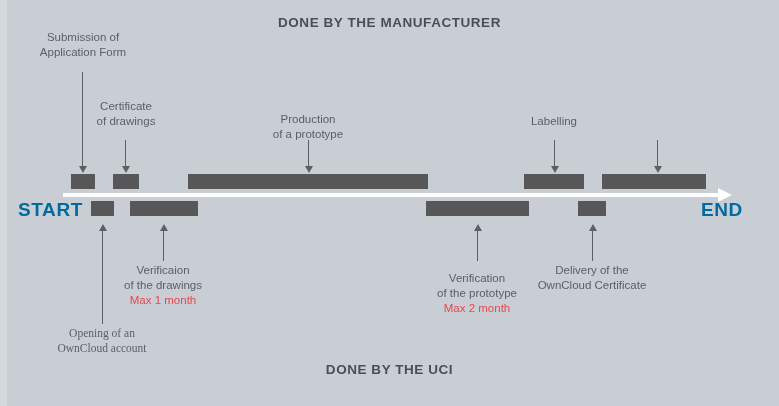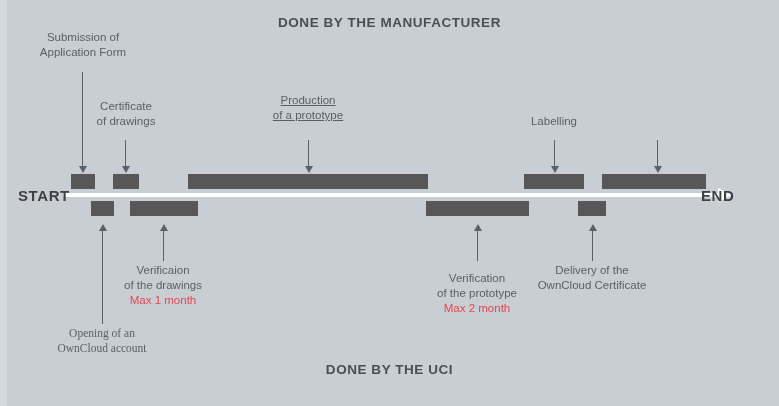--- a/index.html
+++ b/index.html
@@ -49,25 +49,26 @@
     position: absolute;
     left: 718px;
     top: 188px;
     width: 0; height: 0;
     border-left: 14px solid #ffffff;
     border-top: 7px solid transparent;
     border-bottom: 7px solid transparent;
   }
   .endcap-label {
     position: absolute;
-    color: #404040;
-    font-size: 15px;
+    color: #0369a1;
+    font-size: 19px;
     font-weight: bold;
     letter-spacing: 0.6px;
     white-space: nowrap;
+    margin-top: 12px;
   }
   #label-start { left: 18px;  top: 187px; }
   #label-end   { left: 701px; top: 187px; }
 
   
   .bar {
     position: absolute;
     background: #575757;
   }
   .bar-top    { top: 174px; height: 15px; }
@@ -134,21 +135,21 @@
 
   <div class="bar bar-top" style="left:113px;width:26px;"></div>
   <div class="callout upper" style="left:38px; top:99px; width:176px;">
     <span>Certificate</span><br>
     <span>of drawings</span>
   </div>
   <div class="shaft" style="left:125px; top:140px; height:26px;"></div>
   <div class="arrowhead-down" style="left:122px; top:166px;"></div>
 
   <div class="bar bar-top" style="left:188px;width:240px;"></div>
-  <div class="callout upper" style="left:218px; top:93px; width:180px;text-decoration:underline;">
+  <div class="callout upper" style="left:218px; top:112px; width:180px;">
     <span>Production</span><br>
     <span>of a prototype</span>
   </div>
   <div class="shaft" style="left:308px; top:140px; height:26px;"></div>
   <div class="arrowhead-down" style="left:305px; top:166px;"></div>
 
   <div class="bar bar-top" style="left:524px;width:60px;"></div>
   <div class="callout upper" style="left:474px; top:114px; width:160px;">
     <span>Labelling</span>
   </div>

